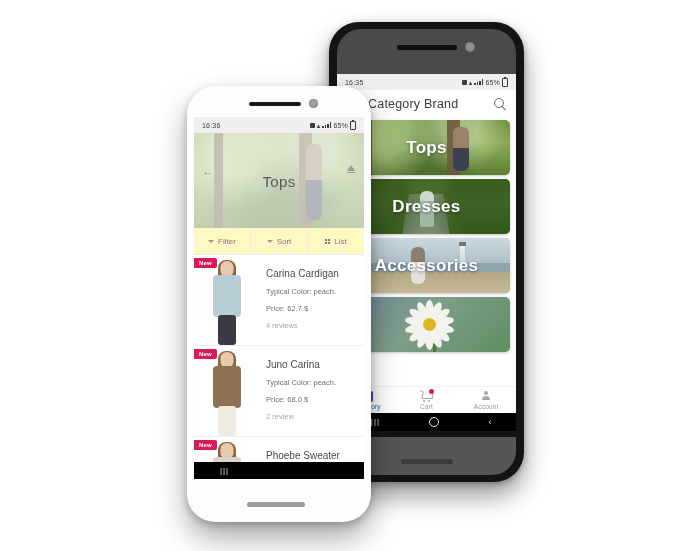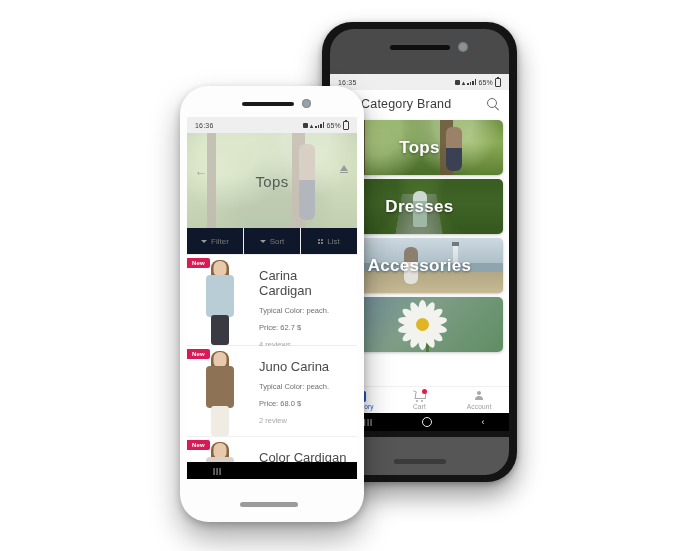--- a/index.html
+++ b/index.html
@@ -2,21 +2,21 @@
 <html><head>
 <meta charset="utf-8">
 <style>
   html,body{margin:0;padding:0;}
   body{
     width:688px;height:551px;
     background:#ffffff;
     font-family:"Liberation Sans", sans-serif;
     overflow:hidden;position:relative;
   }
-  .stage{position:absolute;inset:0;}
+  .stage{position:absolute;inset:0;margin-left:7px;}
 
   
   .phone-back{
     position:absolute;left:322px;top:22px;width:195px;height:460px;
     background:#141414;border-radius:30px;
     box-shadow:0 14px 26px rgba(0,0,0,.40), 0 2px 6px rgba(0,0,0,.30);
   }
   .phone-back .bezel-top{
     position:absolute;left:8px;top:7px;right:8px;height:45px;
     background:#4a4a4a;border-radius:24px 24px 0 0;
@@ -219,21 +219,21 @@
     position:absolute;left:8px;top:32px;font-size:12px;color:#9a9a9a;cursor:pointer;line-height:1;
   }
   .hero .share-ico{
     position:absolute;right:9px;top:32px;width:0;height:0;cursor:pointer;
     border-left:4px solid transparent;border-right:4px solid transparent;border-bottom:6px solid #9a9a9a;
   }
   .hero .share-ico:after{content:"";position:absolute;left:-4px;top:7px;width:8px;height:1.4px;background:#9a9a9a;}
 
   
   .filterbar{
-    display:flex;height:26px;border-bottom:1px solid #ededed;background:#0f172a;
+    display:flex;height:26px;border-bottom:1px solid #ededed;background:#fef9c3;
   }
   .filterbar .fb{
     flex:1;display:flex;align-items:center;justify-content:center;gap:4px;
     font-size:8px;color:#7a7a7a;cursor:pointer;
   }
   .filterbar .fb + .fb{border-left:1px solid #ededed;}
   .caret{width:0;height:0;border-left:3px solid transparent;border-right:3px solid transparent;
     border-top:3.5px solid #9a9a9a;}
   .grid-ico{display:inline-grid;grid-template-columns:2px 2px;grid-template-rows:2px 2px;gap:1px;}
   .grid-ico i{background:#7a7a7a;display:block;}
@@ -257,21 +257,21 @@
   .m-body{position:absolute;left:50%;transform:translateX(-50%);top:14px;width:28px;height:42px;border-radius:4px;}
   .m-legs{position:absolute;left:50%;transform:translateX(-50%);top:54px;width:18px;bottom:0;border-radius:3px;}
 
   .p1 .m-body{background:#b9cdd6;}
   .p1 .m-legs{background:#3a3a42;}
   .p2 .m-body{background:#8d7256;}
   .p2 .m-legs{background:#f0ece4;}
   .p3 .m-body{background:#d9d2c8;}
 
   .product .info{flex:1;padding:13px 8px 0 6px;}
-  .product .pname{font-size:13px;color:#4a4a4a;margin-bottom:8px;}
+  .product .pname{font-size:10px;color:#4a4a4a;margin-bottom:8px;}
   .product .pmeta{font-size:7.5px;color:#6f6f6f;margin-bottom:8px;}
   .product .previews{font-size:7.5px;color:#a6a6a6;}
 
   .list-area{height:241px;overflow:hidden;}
   .androidbar-front{
     position:absolute;left:0;right:0;bottom:0;height:17px;background:#000;
     display:flex;align-items:center;justify-content:space-around;
   }
 </style>
 </head>
@@ -506,21 +506,21 @@
         <div class="product">
           <div class="thumb p3">
             <div class="badge-new">New</div>
             <div class="model">
                 <div class="m-hair"></div>
                 <div class="m-head"></div>
                 <div class="m-body"></div>
               </div>
           </div>
           <div class="info">
-            <div class="pname">Color Cardigan</div>
+            <div class="pname">Phoebe Sweater</div>
           </div>
         </div>
 
       </div>
 
       <div class="androidbar-front">
         <div class="recents" style="color: rgb(232, 232, 232); font-size: 8px; letter-spacing: 1px; line-height: 8px; width: auto;">|||</div>
         <div class="home"></div>
         <div class="back">‹</div>
       </div>

